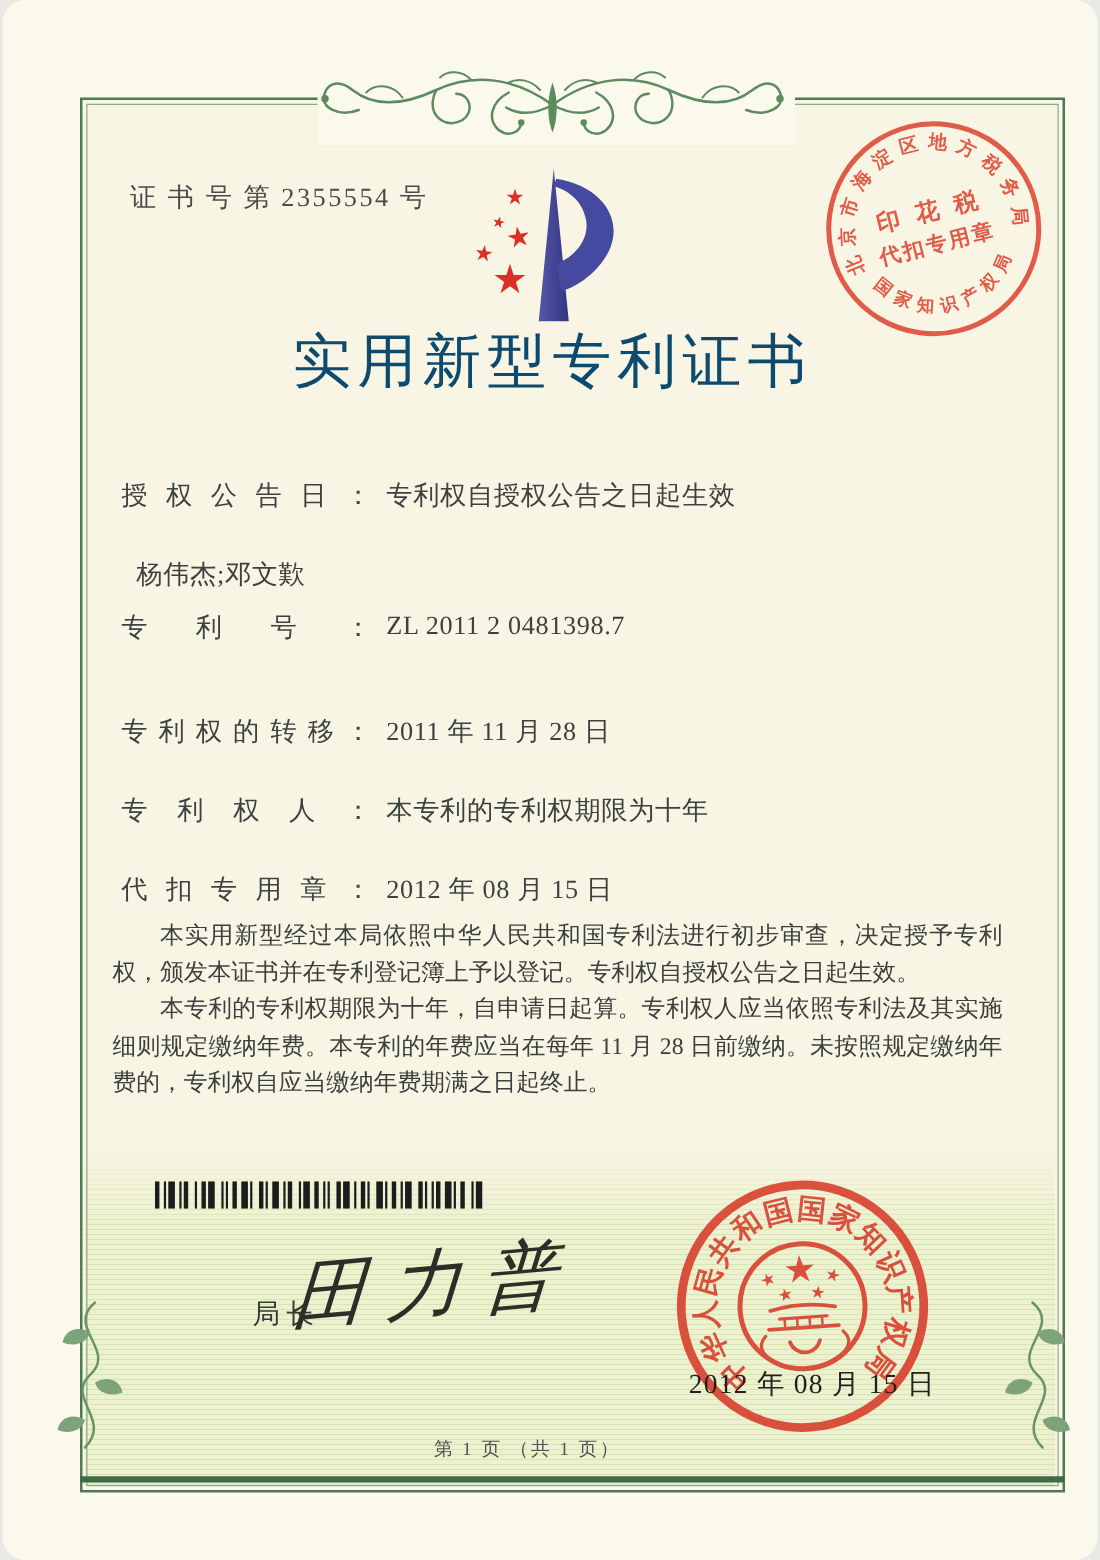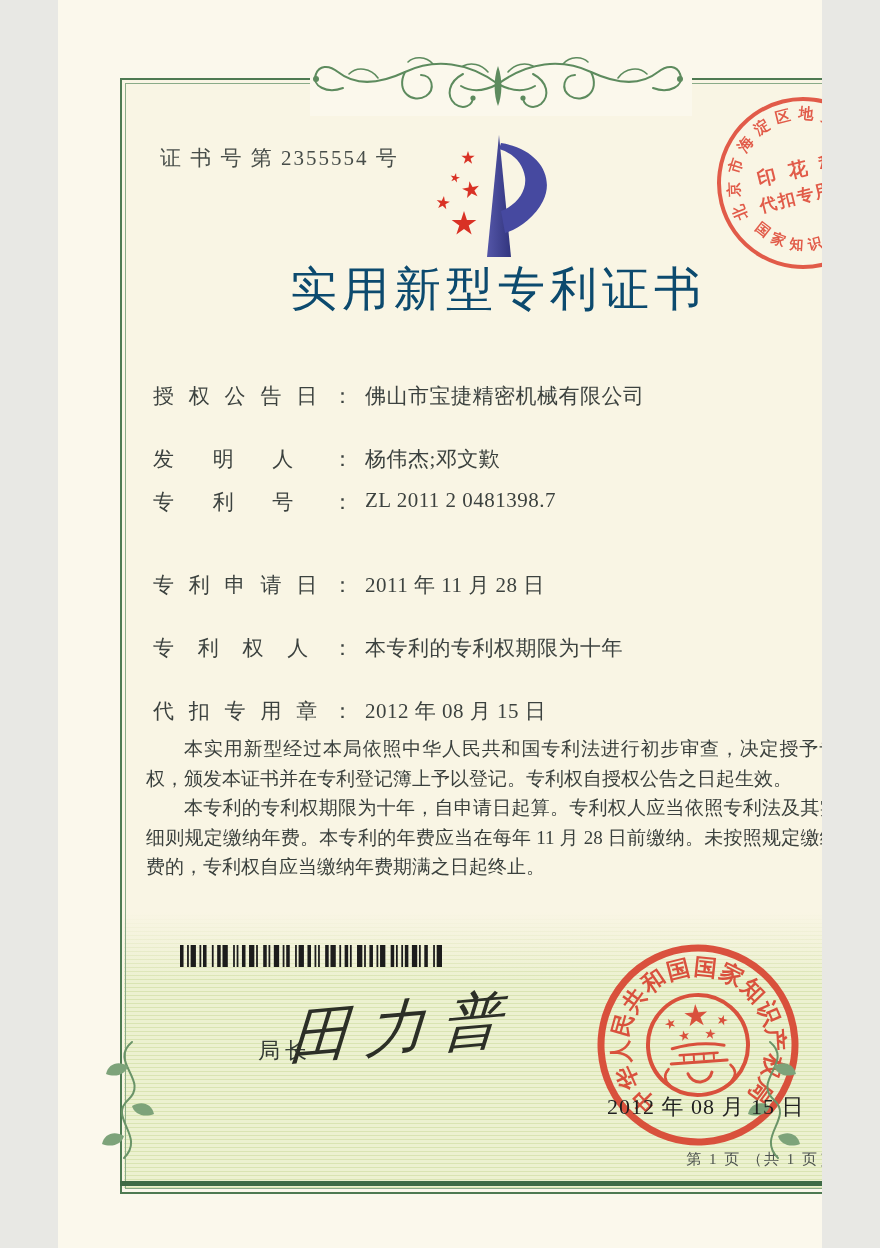--- a/index.html
+++ b/index.html
@@ -1,20 +1,21 @@
 <!DOCTYPE html>
 <html><head>
 <meta charset="utf-8">
 <style>
   html,body{margin:0;padding:0;background:#e8e8e4;}
   .page{
-    position:relative;width:764px;height:1248px;margin:0 auto;
+    position:relative;width:876px;height:1248px;margin:0 auto;
     background:#fbf8ec;overflow:hidden;
     font-family:"Liberation Serif","DejaVu Serif",serif;
     color:#3a403d;
+    border-radius:18px;
   }
   
   .frame{
     position:absolute;left:62px;top:78px;width:784px;height:1112px;
     border:2px solid #4e7a52;z-index:3;pointer-events:none;
   }
   .frame::after{
     content:"";position:absolute;left:3px;top:3px;right:3px;bottom:3px;
     border:1px solid #8aab88;
   }
@@ -51,21 +52,21 @@
   .barcode{position:absolute;left:122px;top:945px;width:262px;height:22px;z-index:2;}
   .chief-label{position:absolute;left:173px;top:1036px;z-index:2;font-size:22px;letter-spacing:5px;color:#343b33;margin-left:27px;}
   .signature{
     position:absolute;left:232px;top:998px;z-index:2;
     font-size:60px;letter-spacing:16px;color:#2c2f27;
     transform:rotate(-5deg) skewX(-9deg);transform-origin:left center;
     font-style:italic;white-space:nowrap;
   }
   .seal-svg{position:absolute;left:536px;top:941px;z-index:2;opacity:0.9;}
   .seal-date{position:absolute;left:549px;top:1092px;z-index:5;font-size:22px;letter-spacing:1px;color:#1f2020;}
-  .page-footer{position:absolute;left:62px;top:1150px;width:716px;text-align:right;z-index:2;font-size:15px;letter-spacing:2px;color:#4c524e;}
+  .page-footer{position:absolute;left:62px;top:1150px;width:716px;text-align:center;z-index:2;font-size:15px;letter-spacing:2px;color:#4c524e;}
   .stamp-svg{position:absolute;left:652px;top:90px;z-index:2;opacity:0.93;}
   .logo-svg{position:absolute;left:363px;top:133px;z-index:2;}
   .orn-bg{position:absolute;left:252px;top:44px;width:382px;height:72px;background:#fbf8ec;z-index:4;}
   .orn-top{position:absolute;left:225px;top:42px;z-index:5;}
   .orn-corner{position:absolute;z-index:5;}
   .orn-bl{left:36px;top:1040px;}
   .orn-br{right:14px;top:1040px;transform:scaleX(-1);}
   .hidden-defs{position:absolute;width:0;height:0;overflow:hidden;}
 </style>
 </head>
@@ -152,32 +153,31 @@
       <text x="0" y="-8" text-anchor="middle" font-size="19" font-weight="bold" letter-spacing="4" font-family="'Liberation Serif',serif">印 花 税</text>
       <text x="0" y="18" text-anchor="middle" font-size="17" font-weight="bold" letter-spacing="2" font-family="'Liberation Serif',serif">代扣专用章</text>
     </g>
   </svg>
 
   <div class="doc-title">实用新型专利证书</div>
 
   <div class="fields">
     <div class="row r0">
       <span class="lbl">授权公告日：</span>
-      <span class="val">佛山市宝捷精密机械有限公司</span>
+      <span class="val">专利权自授权公告之日起生效</span>
     </div>
     <div class="row r1">
-      <span class="lbl">发明人：</span>
       <span class="val">杨伟杰;邓文歎</span>
     </div>
     <div class="row r2">
       <span class="lbl">专利号：</span>
       <span class="val">ZL 2011 2 0481398.7</span>
     </div>
     <div class="row r3">
-      <span class="lbl">专利申请日：</span>
+      <span class="lbl">专利权的转移：</span>
       <span class="val">2011 年 11 月 28 日</span>
     </div>
     <div class="row r4">
       <span class="lbl">专利权人：</span>
       <span class="val">本专利的专利权期限为十年</span>
     </div>
     <div class="row r5">
       <span class="lbl">代扣专用章：</span>
       <span class="val">2012 年 08 月 15 日</span>
     </div>

